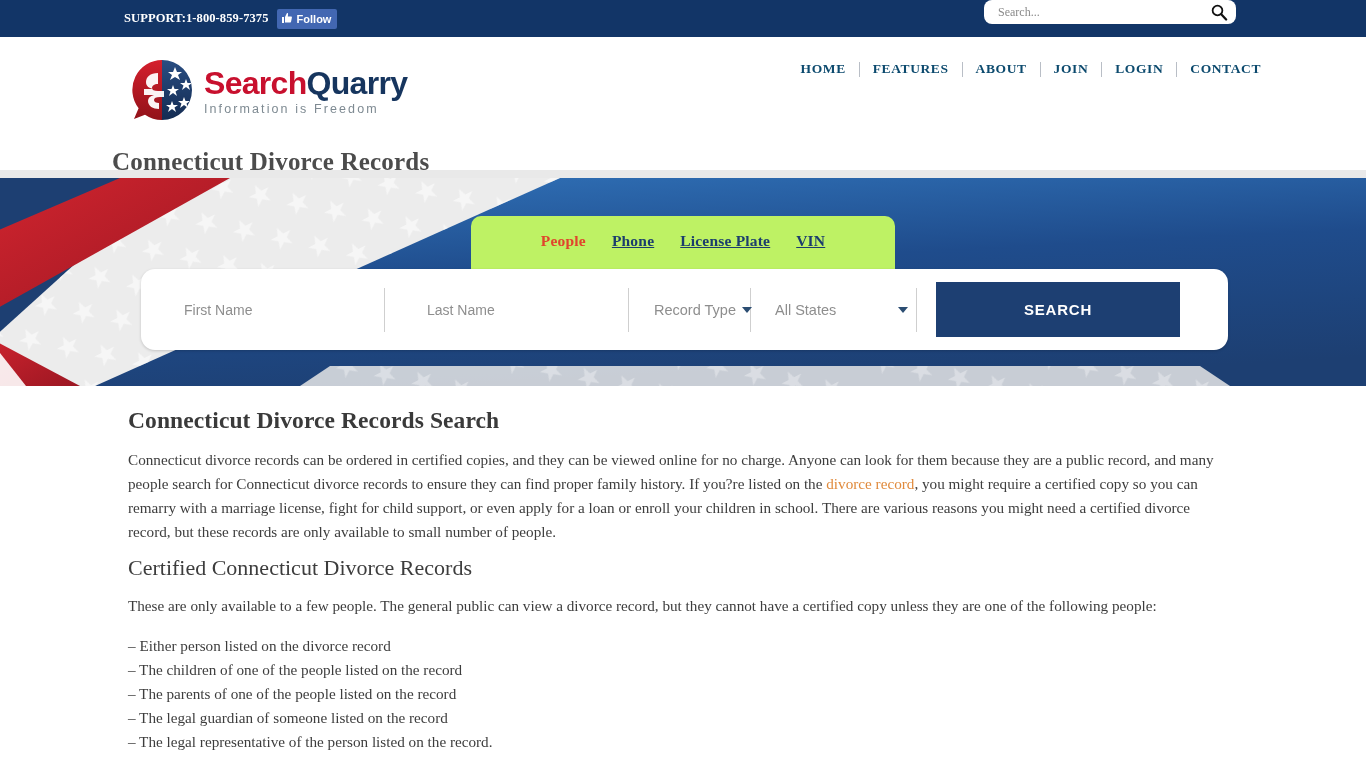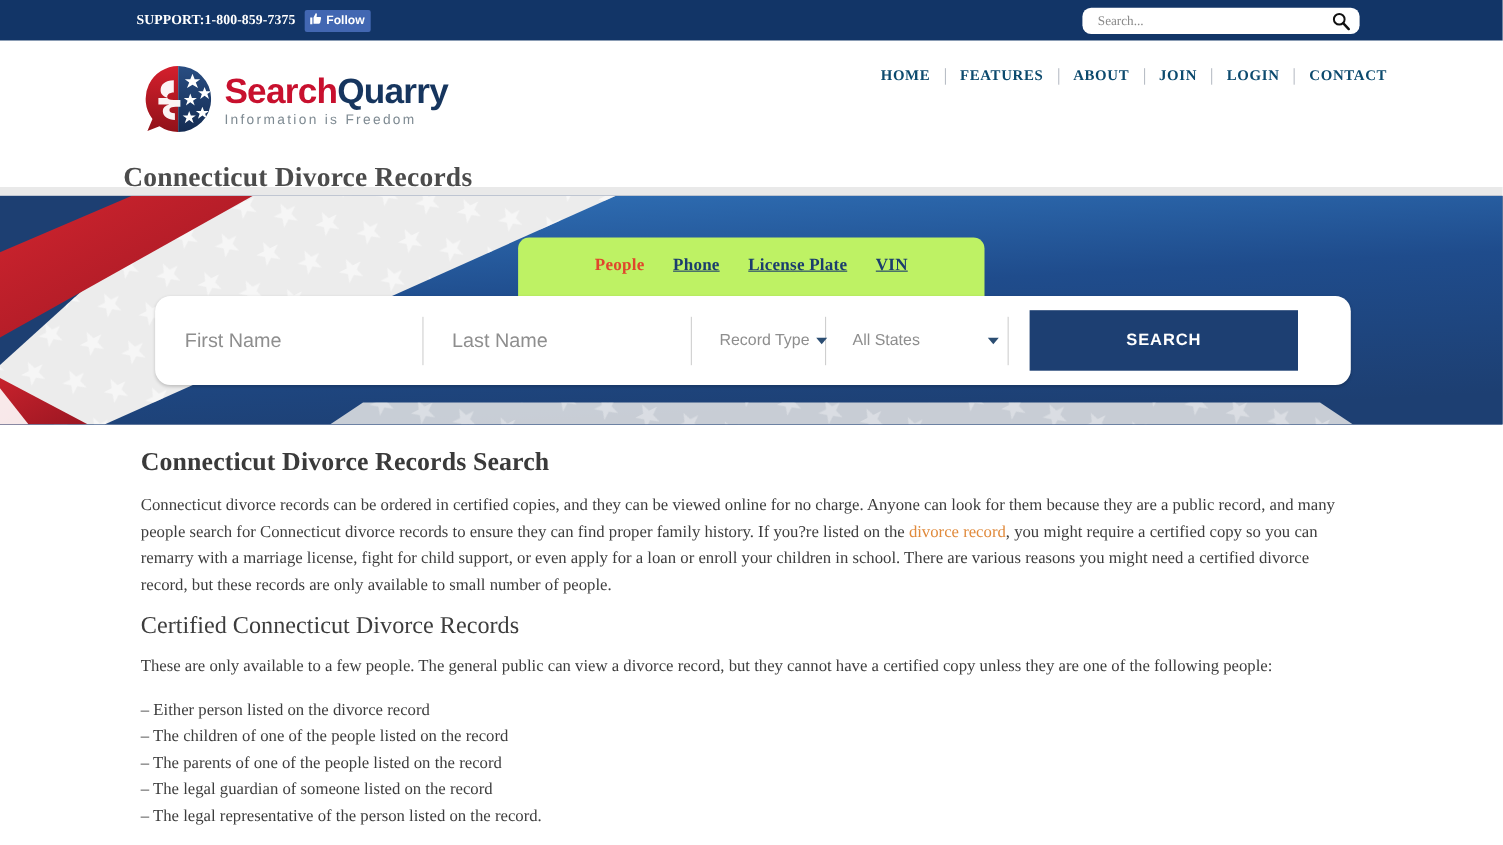--- a/index.html
+++ b/index.html
@@ -38,21 +38,21 @@
     font-weight: bold;
     border-radius: 2px;
     height: 20px;
     padding: 0 6px 0 4px;
     display: flex; align-items: center; gap: 4px;
     cursor: pointer;
   }
   .thumb-icon { display: block; }
 
   .hdr-search-wrap {
-    position: absolute; right: 130px; top: 7px;
+    position: absolute; right: 130px; top: 0;
     width: 252px; height: 24px;
     background: #ffffff;
     border-radius: 8px;
     display: flex; align-items: center;
   }
   .hdr-search-input {
     border: 0; outline: 0; background: transparent;
     font-family: "Liberation Serif", serif;
     font-size: 12px; color: #555;
     padding: 0 30px 0 14px;
@@ -169,23 +169,23 @@
     box-shadow: 0 1px 3px rgba(0,0,0,.18);
   }
   .field {
     height: 44px;
     display: flex; align-items: center;
     position: relative;
   }
   .field input {
     border: 0; outline: 0; background: transparent;
     font-family: "Liberation Sans", sans-serif;
-    font-size: 18px;
+    font-size: 14px;
     color: #701a75;
-    width: 100%; height: 44px;
+    width: 100%; height: 44px; margin-left: 16px;
   }
   .field input::placeholder { color: #8e8e8e; }
   .f-first { width: 243px; padding-left: 25px; }
   .f-last  { width: 243px; padding-left: 24px; }
   .divider { width: 1px; height: 44px; background: #cfcfcf; }
   .f-record { width: 121px; padding-left: 25px; }
   .f-state  { width: 165px; padding-left: 24px; }
   .sel-text {
     font-family: "Liberation Sans", sans-serif;
     font-size: 14.5px;

